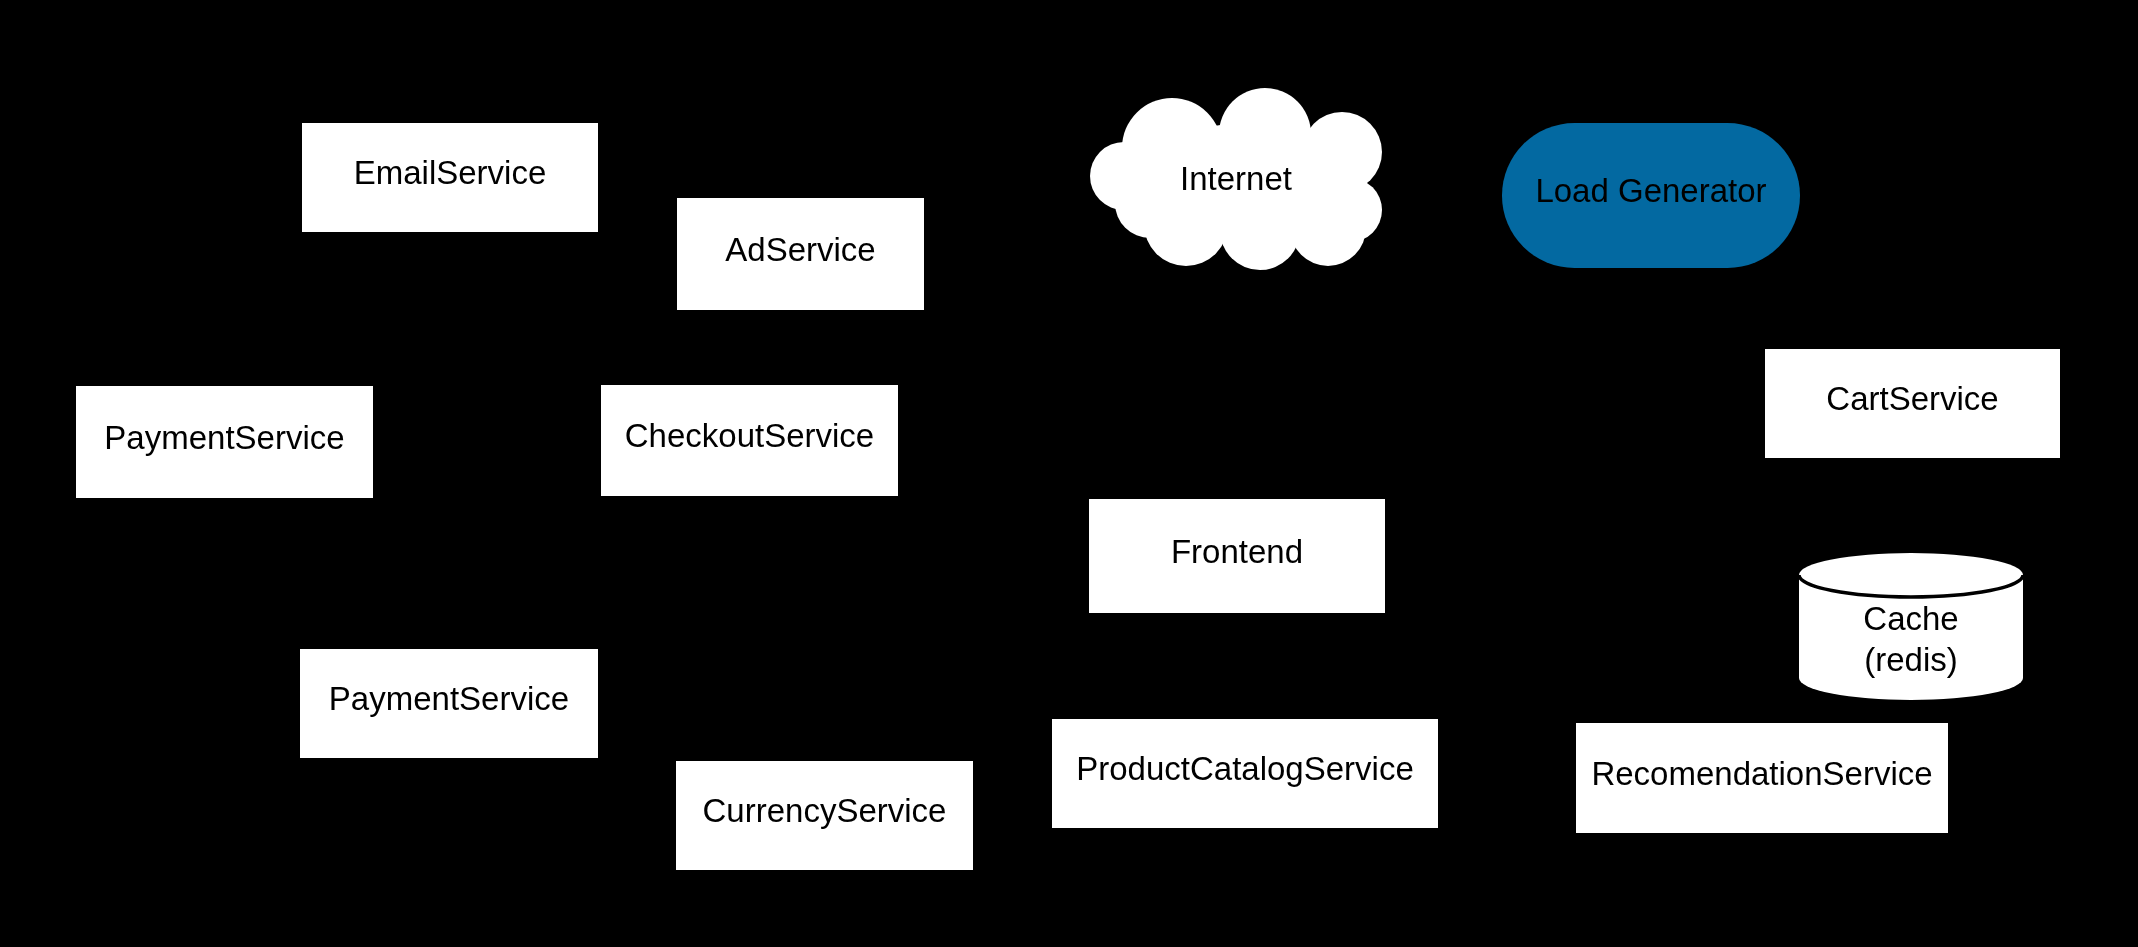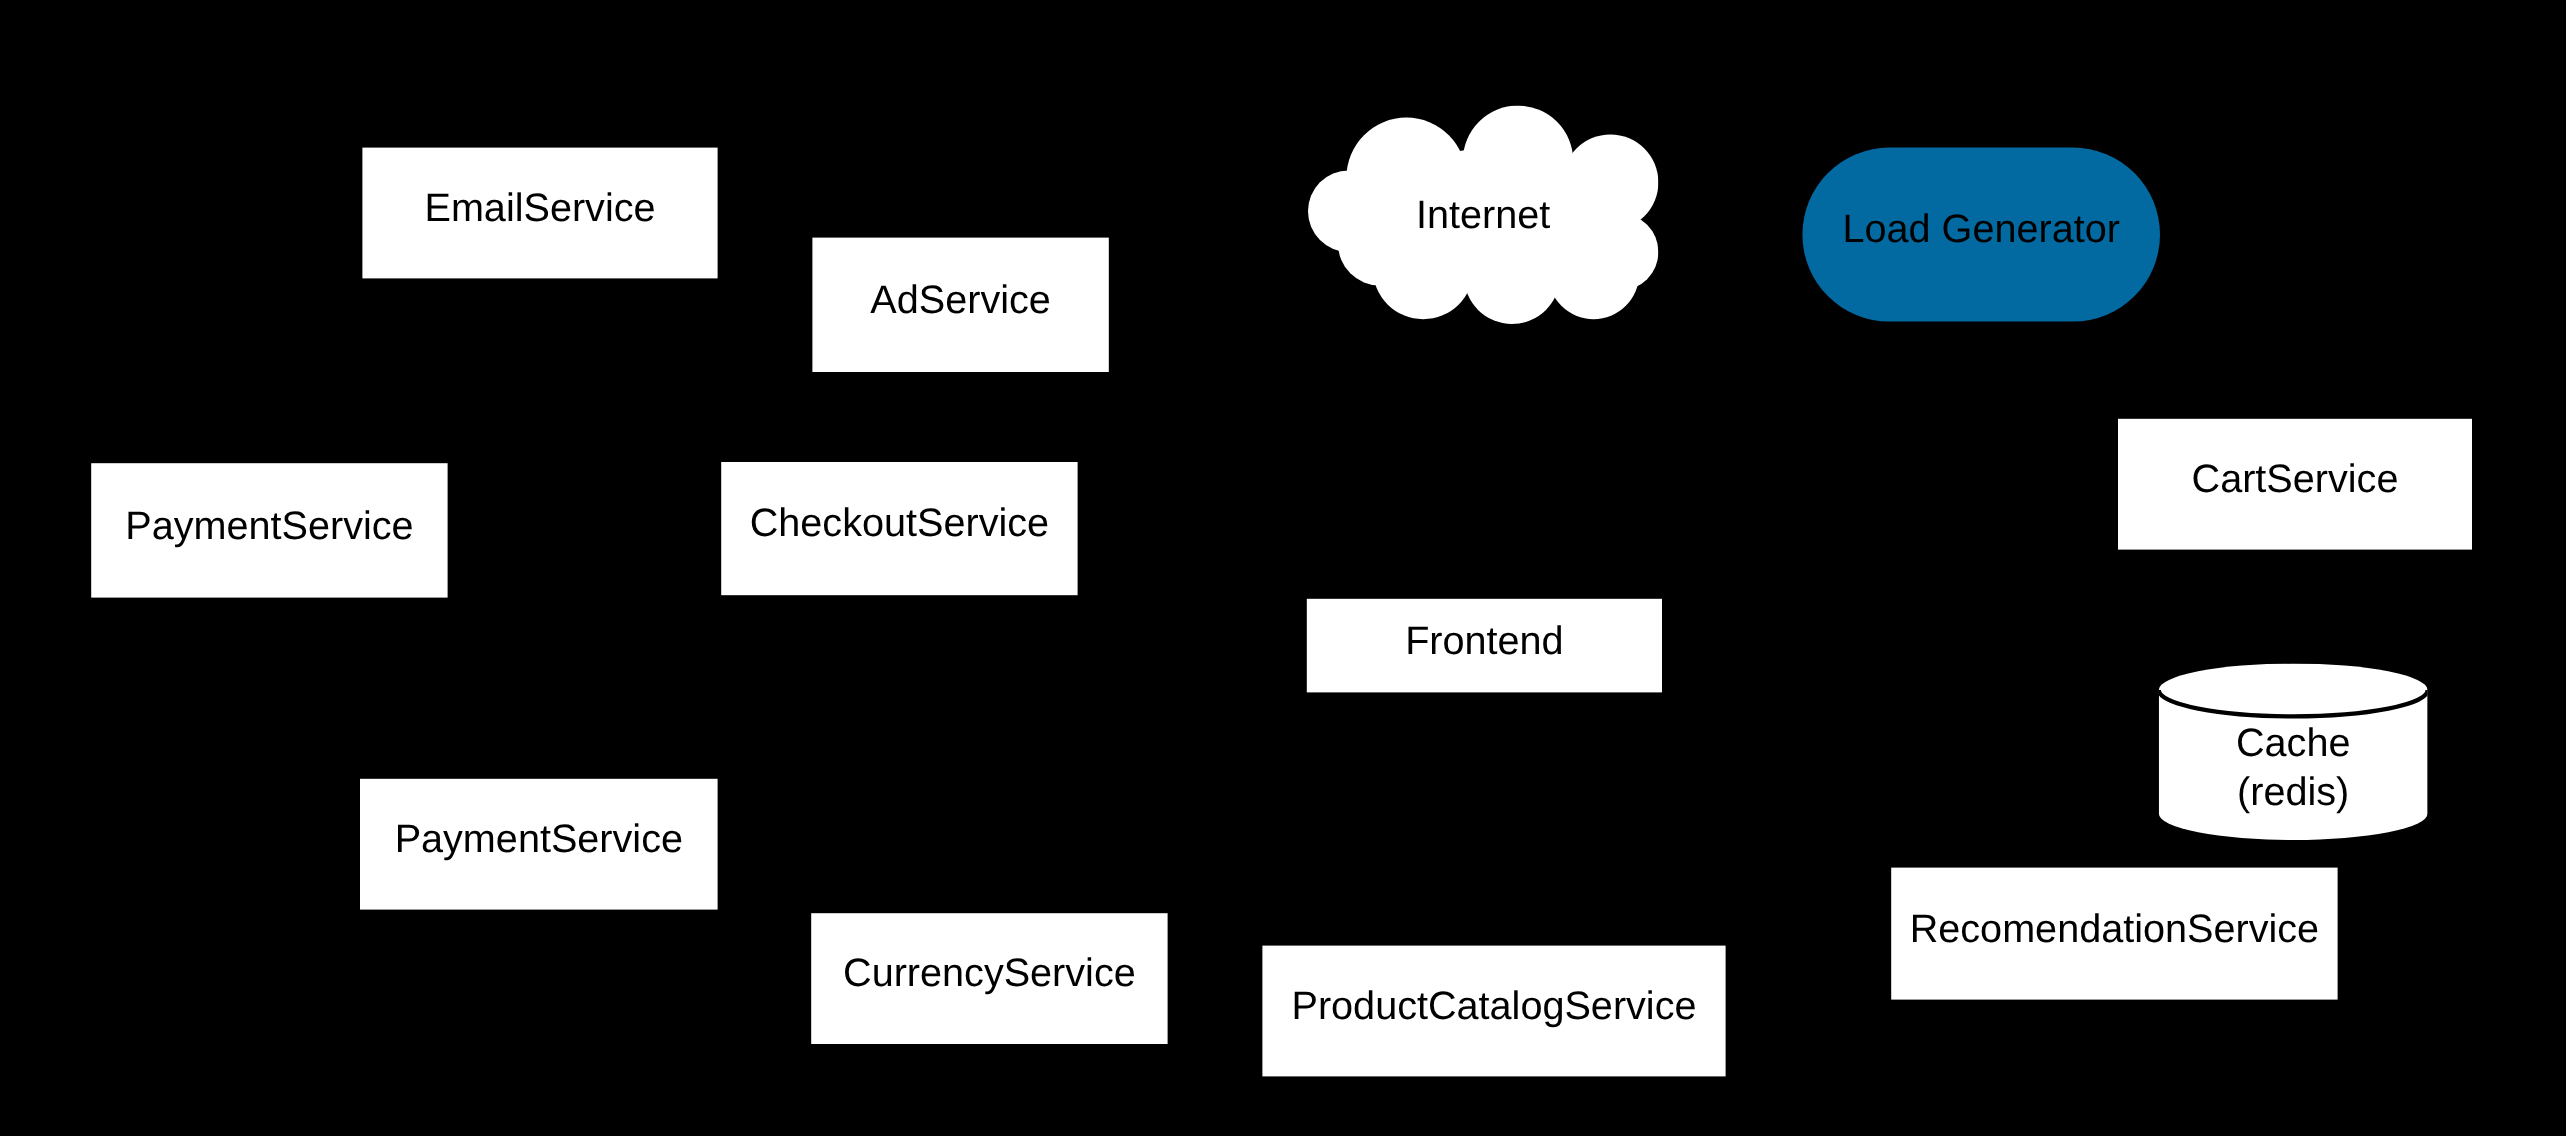--- a/index.html
+++ b/index.html
@@ -96,21 +96,21 @@
   </div>
 
   <div class="node rect" style="left:76px; top:386px; width:297px; height:112px;">
     <span class="node-label">PaymentService</span>
   </div>
 
   <div class="node rect" style="left:601px; top:385px; width:297px; height:111px;">
     <span class="node-label">CheckoutService</span>
   </div>
 
-  <div class="node rect" style="left:1089px; top:499px; width:296px; height:78px;">
+  <div class="node rect" style="left:1089px; top:499px; width:296px; height:114px;">
     <span class="node-label">Frontend</span>
   </div>
 
   <div class="node cylinder-node" style="left:1799px; top:553px; width:224px; height:147px;">
     <svg class="shape-svg" viewBox="0 0 224 147" preserveAspectRatio="none" aria-hidden="true">
       <path d="M 0,22 A 112,22 0 0 1 224,22 L 224,125 A 112,22 0 0 1 0,125 Z" fill="#ffffff"></path>
       <path d="M 0,22 A 112,22 0 0 0 224,22" fill="none" stroke="#000000" stroke-width="3.5"></path>
     </svg>
     <span class="node-label cylinder-label">
       <span>Cache</span><br>
@@ -119,21 +119,21 @@
   </div>
 
   <div class="node rect" style="left:300px; top:649px; width:298px; height:109px;">
     <span class="node-label">PaymentService</span>
   </div>
 
   <div class="node rect" style="left:676px; top:761px; width:297px; height:109px;">
     <span class="node-label">CurrencyService</span>
   </div>
 
-  <div class="node rect" style="left:1052px; top:788px; width:386px; height:109px;">
+  <div class="node rect" style="left:1052px; top:719px; width:386px; height:109px;">
     <span class="node-label">ProductCatalogService</span>
   </div>
 
   <div class="node rect" style="left:1576px; top:723px; width:372px; height:110px;">
     <span class="node-label">RecomendationService</span>
   </div>
 
 </div>
 
 </body></html>

